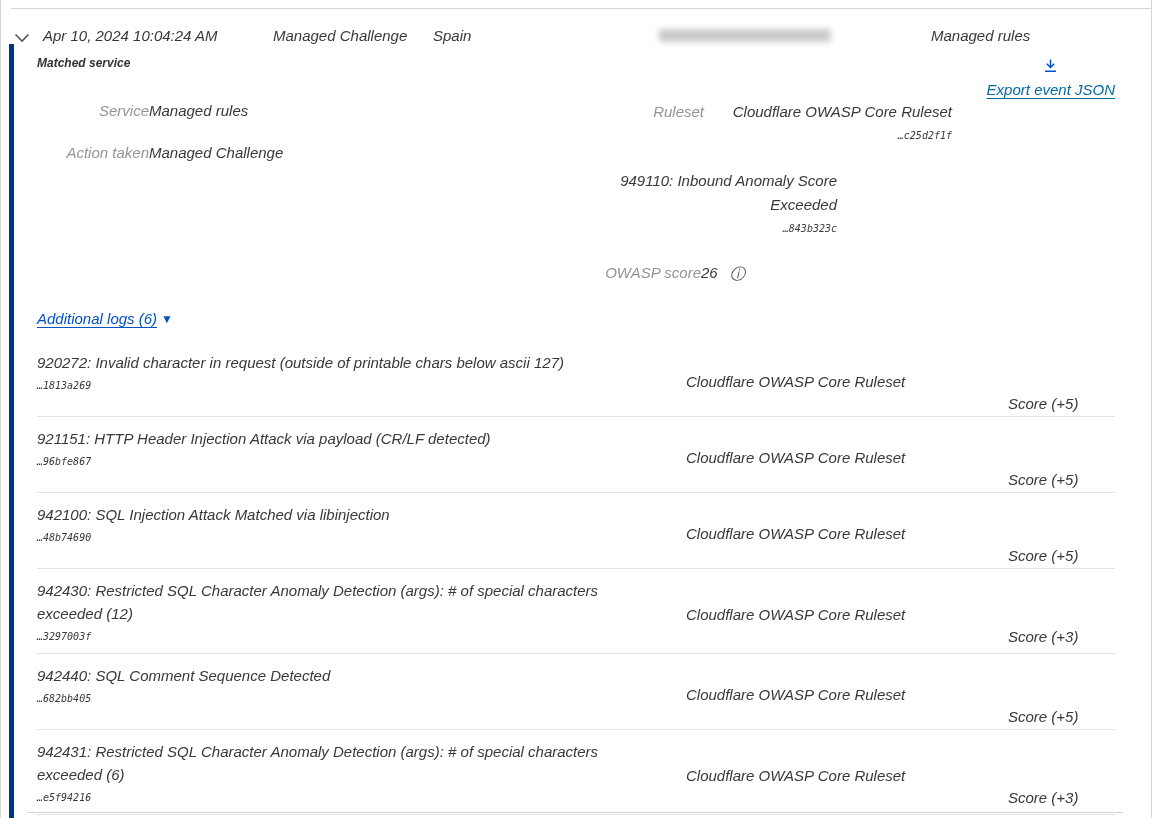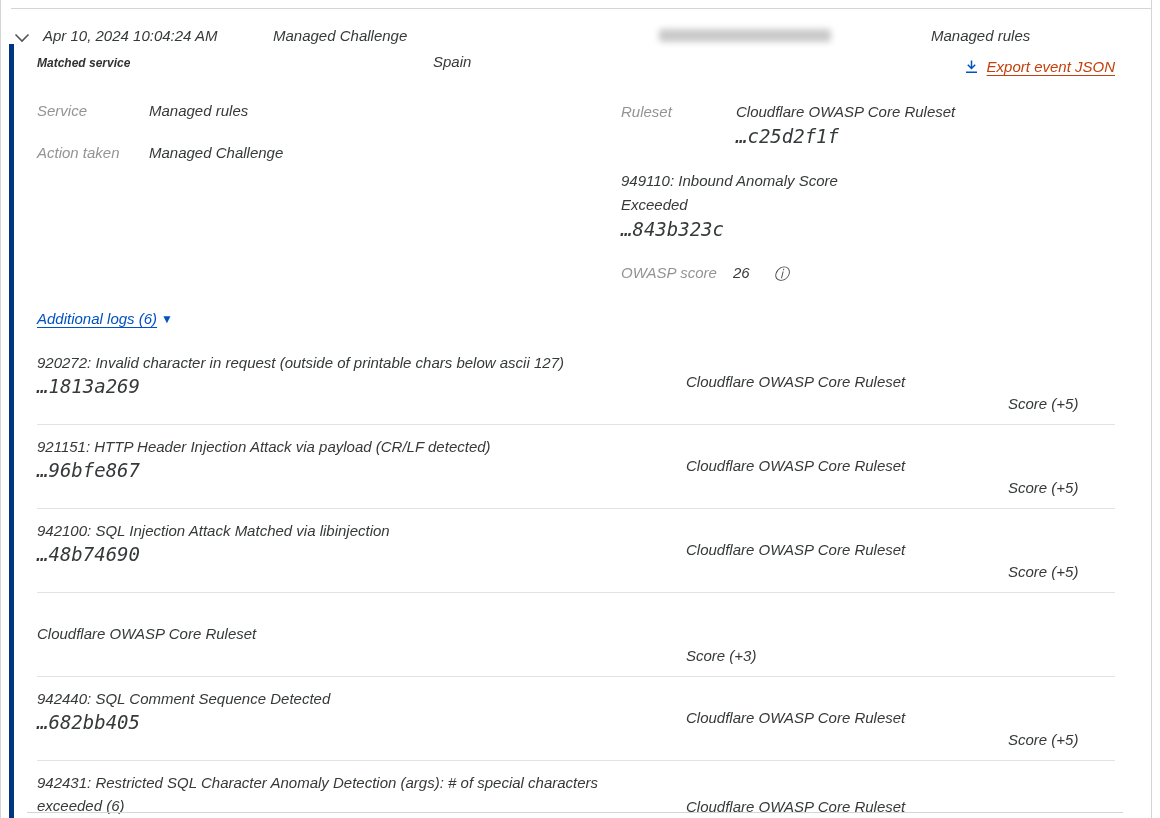--- a/index.html
+++ b/index.html
@@ -21,68 +21,68 @@
   }
   .top-line { position:absolute; left:10px; right:0; top:8px; height:1px; background:#d5d5d5; }
   .bottom-line { position:absolute; left:26px; right:28px; top:812px; height:1px; background:#d5d5d5; }
 
   
   .header-row { position:absolute; left:0; top:9px; right:0; height:35px; cursor:pointer; }
   .chevron { position:absolute; left:13px; top:20px; width:16px; height:10px; }
   .hdr { position:absolute; top:18px; white-space:nowrap; color:#36393a; }
   .hdr.ts      { left:42px; }
   .hdr.action  { left:272px; }
-  .hdr.country { left:432px;margin-top:26px; }
+  .hdr.country { left:432px; }
   .hdr.service { left:930px; }
   .redacted {
     position:absolute; left:658px; top:20px; width:172px; height:13px;
     background:#9e9e9e; opacity:.55; filter:blur(3px); border-radius:3px;
   }
 
   
   .accent-bar { position:absolute; left:8px; top:44px; width:5px; height:774px; background:#003681; }
 
   .section-head { position:absolute; left:36px; right:36px; top:56px; height:24px; }
   .section-title { font-size:12px; font-weight:700; color:#313131; }
   .export-link {
     position:absolute; right:0; top:2px;
-    color:#c2410c; text-decoration:none; cursor:pointer;
-    display:flex; align-items:center; gap:8px; font-size:15px;
+    color:#0369a1; text-decoration:none; cursor:pointer;
+    display:flex; align-items:center; gap:8px; font-size:15px;flex-direction:column;
   }
   .export-link .link-text { text-decoration:underline; text-underline-offset:3px; }
   .dl-icon { width:15px; height:15px; display:inline-block; }
 
-  .left-fields { position:absolute; left:36px; top:100px; width:420px; }
+  .left-fields { position:absolute; left:36px; top:100px; width:420px;text-align:right; }
   .lrow { display:flex; margin-bottom:20px; line-height:22px; }
   .lrow .flabel { width:112px; color:#949494; flex:none; }
   .lrow .fvalue { color:#36393a; }
 
-  .right-fields { position:absolute; left:620px; top:100px; width:420px; }
+  .right-fields { position:absolute; left:588px; top:100px; width:420px;text-align:right; }
   .rfield { display:flex; line-height:24px; margin-bottom:21px; }
   .rfield .flabel { width:115px; color:#949494; flex:none; }
   .rfield .fvalue { width:248px; color:#36393a; }
-  .hash { font-family:"DejaVu Sans Mono", monospace; font-size:19px; color:#36393a; line-height:24px; }
+  .hash { font-family:"DejaVu Sans Mono", monospace; font-size:10px; color:#36393a; line-height:24px; }
   .owasp-row { display:flex; align-items:center; line-height:22px; }
   .owasp-row .flabel { width:112px; color:#949494; flex:none; }
-  .owasp-row .fvalue { color:#36393a; margin-right:24px; }
+  .owasp-row .fvalue { color:#36393a; margin-right:12px; }
   .info-icon { color:#4a4a4a; font-size:15px; cursor:pointer; line-height:1; }
 
   .additional-logs {
     position:absolute; left:36px; top:310px;
     color:#0051c3; cursor:pointer; text-decoration:none;
     display:flex; align-items:center; gap:4px;
   }
   .additional-logs .link-text { text-decoration:underline; text-underline-offset:3px; }
   .caret { font-size:12px; color:#0051c3; }
 
   
   .logs { position:absolute; left:36px; right:36px; top:341px; }
   .log-row {
     display:grid; grid-template-columns:649px 322px 1fr;
-    padding:10px 0 12px; border-bottom:1px solid #e3e3e3;
+    padding:10px 0 4px; border-bottom:1px solid #e3e3e3;
   }
   .log-desc-cell { padding-right:62px; }
   .log-desc { font-size:15px; line-height:23px; color:#36393a; }
   .log-ruleset { align-self:center; color:#36393a; }
   .log-score { align-self:center; color:#36393a;margin-top:44px; }
 </style>
 </head>
 <body>
 
 <div class="panel">
@@ -175,20 +175,24 @@
     <div class="log-row">
       <div class="log-desc-cell">
         <div class="log-desc">942100: SQL Injection Attack Matched via libinjection</div>
         <div class="hash">…48b74690</div>
       </div>
       <div class="log-ruleset">Cloudflare OWASP Core Ruleset</div>
       <div class="log-score">Score (+5)</div>
     </div>
 
     <div class="log-row">
+      <div class="log-desc-cell">
+        <div class="log-desc">942430: Restricted SQL Character Anomaly Detection (args): # of special characters exceeded (12)</div>
+        <div class="hash">…3297003f</div>
+      </div>
       <div class="log-ruleset">Cloudflare OWASP Core Ruleset</div>
       <div class="log-score">Score (+3)</div>
     </div>
 
     <div class="log-row">
       <div class="log-desc-cell">
         <div class="log-desc">942440: SQL Comment Sequence Detected</div>
         <div class="hash">…682bb405</div>
       </div>
       <div class="log-ruleset">Cloudflare OWASP Core Ruleset</div>

